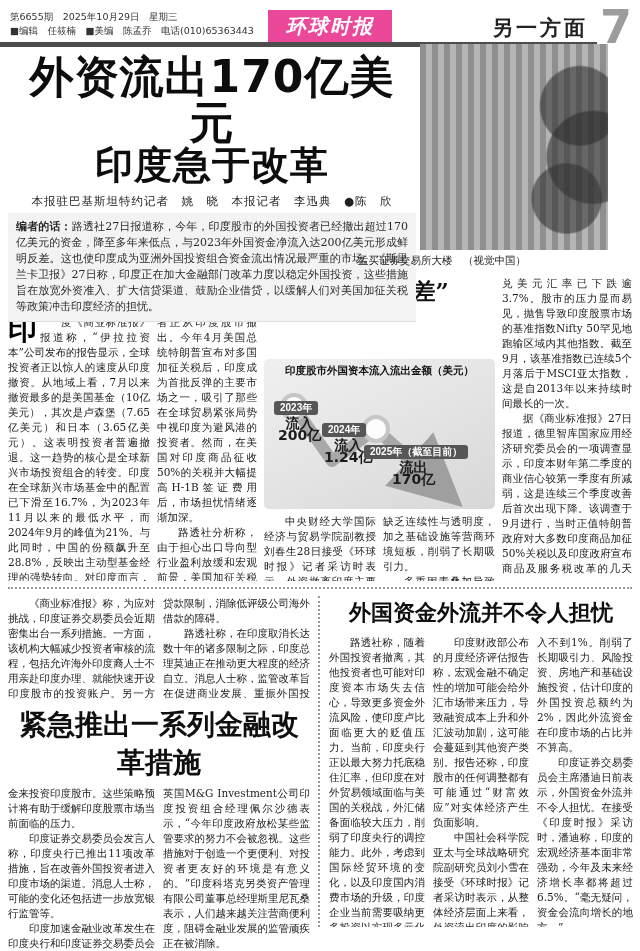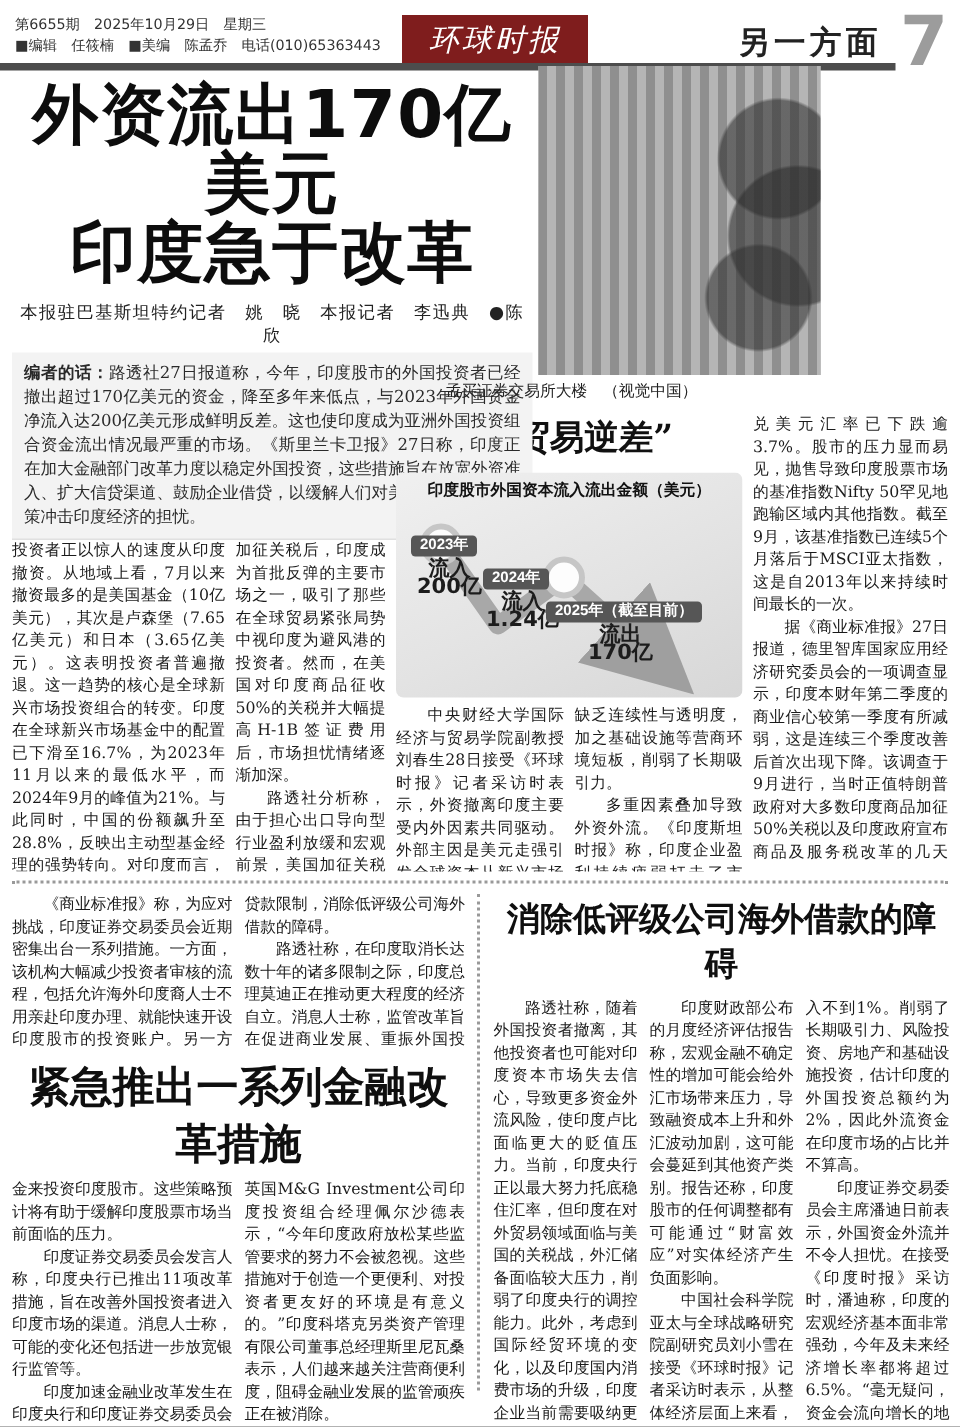--- a/index.html
+++ b/index.html
@@ -8,35 +8,35 @@
     position:relative; width:640px; height:951px; margin:0 auto;
     background:#ffffff; overflow:hidden; color:#1a1a1a;
     font-family:"DejaVu Serif","Liberation Serif",serif;
   }
 
   
   .header { position:relative; height:48px; padding:10px 8px 0 8px; }
   .header-left { position:absolute; left:10px; top:10px; font-size:9.5px; line-height:14px; color:#333;
     font-family:"DejaVu Sans","Liberation Sans",sans-serif; }
   .masthead { position:absolute; left:268px; top:10px; width:124px; height:33px;
-    background:#7f1d1d; color:#fff; display:flex; align-items:center; justify-content:center;
-    font-size:20px; font-weight:normal; font-style:italic; letter-spacing:2px;
+    background:#ec4899; color:#fff; display:flex; align-items:center; justify-content:center;
+    font-size:20px; font-weight:bold; font-style:italic; letter-spacing:2px;
     font-family:"DejaVu Serif","Liberation Serif",serif; }
   .section-name { position:absolute; right:52px; top:14px; font-size:21px; font-weight:bold; letter-spacing:3px; color:#222; }
   .page-number { position:absolute; right:8px; top:0px; font-size:46px; font-weight:bold; color:#9c9c9c;
     font-family:"DejaVu Sans","Liberation Sans",sans-serif; }
   .header-bar { position:absolute; left:0; top:42px; width:597px; height:5px; background:#4d4d4d; }
 
   
   .hero { position:relative; height:224px; display:flex; }
-  .hero-left { width:359px; padding:6px 4px 0 8px; }
+  .hero-left { width:420px; padding:6px 4px 0 8px; }
   .main-headline { text-align:center; font-family:"DejaVu Sans","Liberation Sans",sans-serif;
     font-weight:900; color:#0d0d0d; line-height:1.05; letter-spacing:1px; }
   .main-headline .l1 { font-size:44px; }
-  .main-headline .l2 { font-size:44px; }
+  .main-headline .l2 { font-size:38px; }
   .byline { text-align:center; font-size:11.5px; margin-top:8px; color:#222; letter-spacing:1px; }
   .editor-note { margin-top:4px; background:#f3f3f3; padding:6px 8px; font-size:11px; line-height:16px;
     text-align:justify; color:#2a2a2a; border-bottom:1px solid #e0e0e0; }
   .editor-note b { font-weight:bold; }
   .hero-right { width:200px; position:relative; }
   .photo { position:absolute; left:0; top:-4px; width:188px; height:206px;
     background:
       radial-gradient(circle at 85% 30%, rgba(40,40,40,.55) 0 18%, transparent 19%),
       radial-gradient(circle at 92% 55%, rgba(50,50,50,.6) 0 22%, transparent 23%),
       radial-gradient(circle at 78% 75%, rgba(30,30,30,.5) 0 16%, transparent 17%),
@@ -48,21 +48,21 @@
   
   .s1 { display:flex; padding:4px 8px 0 8px; align-items:flex-start; }
   .s1-left { width:487px; }
   .quote-headline { margin:0 0 8px 0; text-align:center; font-size:23px; font-weight:bold; color:#111; letter-spacing:0; }
   .s1-cols { display:flex; gap:7px; height:266px; overflow:hidden; }
   .col { font-size:10.5px; line-height:15px; overflow:hidden; }
   .col p { margin:0; text-indent:2em; text-align:justify; }
   .cont > p:first-child { text-indent:0; }
   .c1 { width:142px; }
   .c2 { width:100px; }
-  .mid { width:231px; display:flex; flex-direction:column; }
+  .mid { width:231px; display:flex; flex-direction:column;margin-top:44px; }
   .mid-cols { display:flex; gap:7px; margin-top:5px; flex:1; overflow:hidden; }
   .c3,.c4 { width:112px; }
   .c5 { width:137px; height:300px; margin-left:7px; }
   .dropcap { float:left; font-size:29px; line-height:27px; font-weight:bold; margin:1px 3px 0 0; color:#000; }
 
   
   .chart-panel { position:relative; width:231px; height:150px; border-radius:5px;
     background:linear-gradient(155deg,#f0f0f0 0%,#e3e3e3 55%,#d7d7d7 100%); }
   .chart-title { padding-top:5px; text-align:center; font-weight:bold; font-size:10.5px; color:#111;
     font-family:"DejaVu Sans","Liberation Sans",sans-serif; }
@@ -201,21 +201,21 @@
             <p>金来投资印度股市。这些策略预计将有助于缓解印度股票市场当前面临的压力。</p>
             <p>印度证券交易委员会发言人称，印度央行已推出11项改革措施，旨在改善外国投资者进入印度市场的渠道。消息人士称，可能的变化还包括进一步放宽银行监管等。</p>
             <p>印度加速金融业改革发生在印度央行和印度证券交易委员会领导层变动后不到一年。马尔霍特拉和潘迪分别于去年12月和今年3月出任印度储备银行行长和印度证券交易委员会主席。两人之前曾在财政部共事，致力于扭转2016年至2018年债务危机后形成的严格监管局面。新领导层正在推动放松资本缓冲要求和</p>
           </div>
         <div class="col bcol cont">
             <p>英国M&amp;G Investment公司印度投资组合经理佩尔沙德表示，“今年印度政府放松某些监管要求的努力不会被忽视。这些措施对于创造一个更便利、对投资者更友好的环境是有意义的。”印度科塔克另类资产管理有限公司董事总经理斯里尼瓦桑表示，人们越来越关注营商便利度，阻碍金融业发展的监管顽疾正在被消除。</p>
           </div>
       </div>
     </div>
     <div class="b-right">
-      <h2 class="s3-headline">消除低评级公司海外借款的障碍</h2>
+      <h2 class="s3-headline">外国资金外流并不令人担忧</h2>
       <div class="s3-cols">
         <div class="col s3c">
             <p>路透社称，随着外国投资者撤离，其他投资者也可能对印度资本市场失去信心，导致更多资金外流风险，使印度卢比面临更大的贬值压力。当前，印度央行正以最大努力托底稳住汇率，但印度在对外贸易领域面临与美国的关税战，外汇储备面临较大压力，削弱了印度央行的调控能力。此外，考虑到国际经贸环境的变化，以及印度国内消费市场的升级，印度企业当前需要吸纳更多投资以实现多元化尝试和产业转型，股市低迷导致企业更难融资，对企业创新发展造成负面影响。</p>
           </div>
         <div class="col s3c">
             <p>印度财政部公布的月度经济评估报告称，宏观金融不确定性的增加可能会给外汇市场带来压力，导致融资成本上升和外汇波动加剧，这可能会蔓延到其他资产类别。报告还称，印度股市的任何调整都有可能通过“财富效应”对实体经济产生负面影响。</p>
             <p>中国社会科学院亚太与全球战略研究院副研究员刘小雪在接受《环球时报》记者采访时表示，从整体经济层面上来看，外资流出印度的影响主要集中在消费端的“财富效应”，即股民因股票资产价值变化调整消费行为。“若股价持续下跌，持有股票的股民会感受到财富缩水，进而减少非必要消费支出，这可能对印度国内需求产生一定抑制作用。”但她同时表示，“从印度当前的居民财富结构来看，股票资产并非大多数居民的核心财富，因此财富效应对消费的整体影响不会过于显著。”</p>
           </div>
         <div class="col s3c cont">
             <p>入不到1%。削弱了长期吸引力、风险投资、房地产和基础设施投资，估计印度的外国投资总额约为2%，因此外流资金在印度市场的占比并不算高。</p>

